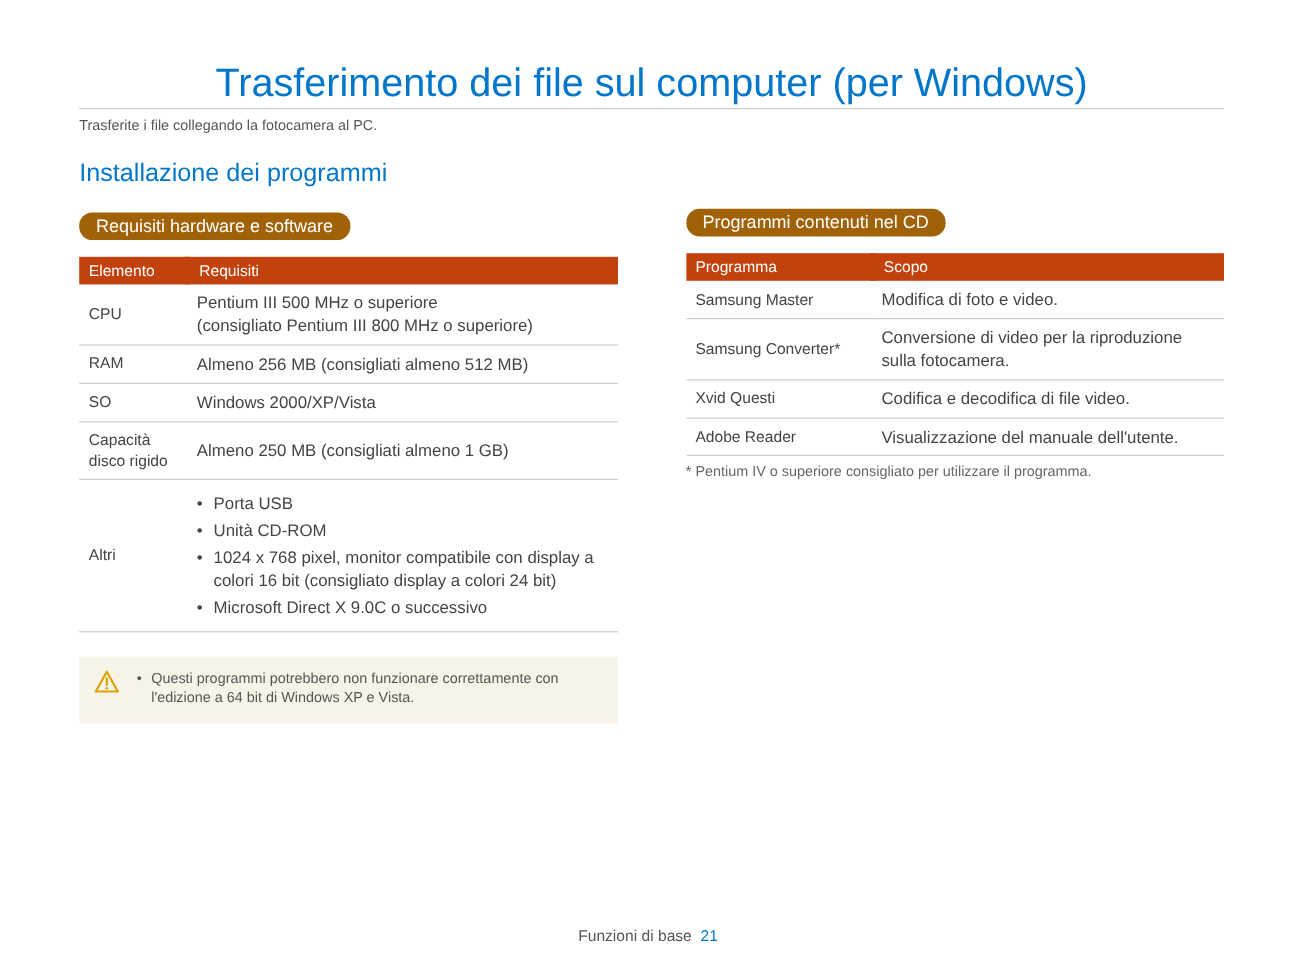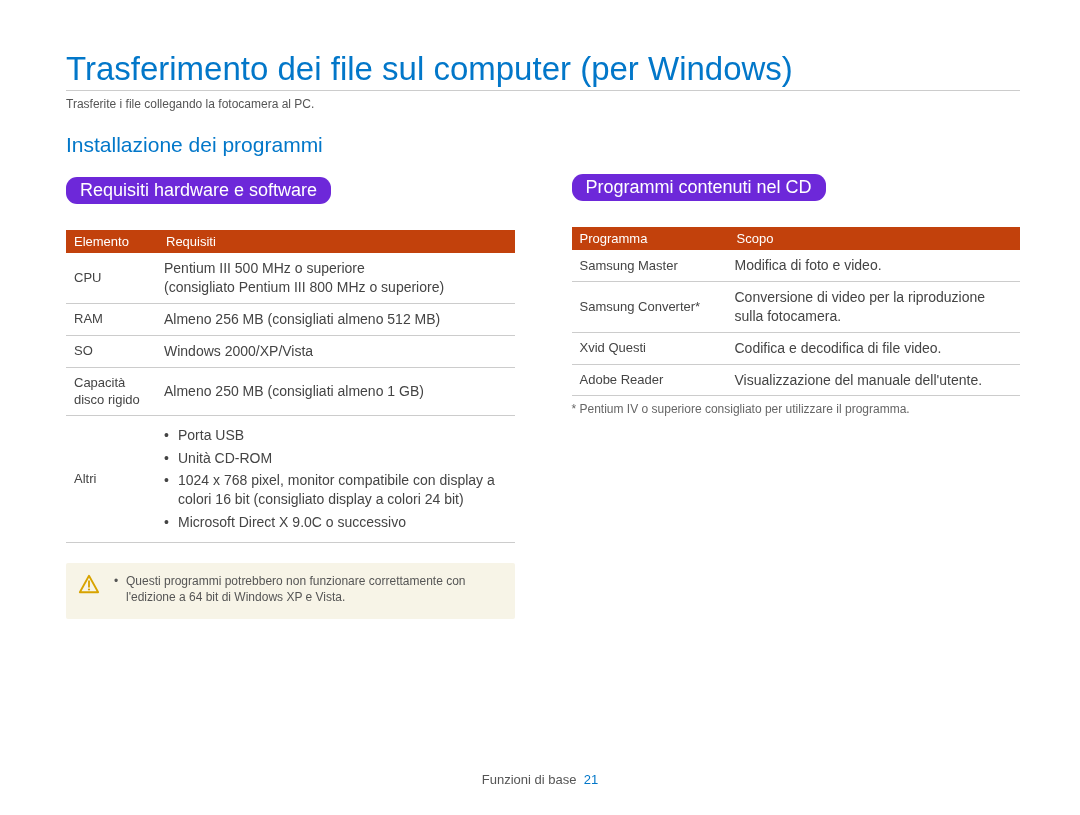--- a/index.html
+++ b/index.html
@@ -14,20 +14,21 @@
   }
   .page {
     padding: 50px 60px 0 66px;
   }
   .main-title {
     color: #0277C9;
     font-size: 33px;
     font-weight: 400;
     margin: 0 0 2px 0;
     letter-spacing: 0;
+    text-align: center;
   }
   .hr {
     border: none;
     border-top: 1px solid #ccc;
     margin: 0 0 6px 0;
   }
   .intro {
     font-size: 12px;
     color: #555;
     margin: 0 0 22px 0;
@@ -41,26 +42,26 @@
     min-width: 0;
   }
   .section-title {
     color: #0277C9;
     font-size: 21px;
     font-weight: 400;
     margin: 0 0 20px 0;
   }
   .pill {
     display: inline-block;
-    background: #6d28d9;
+    background: #a16207;
     color: #ffffff;
-    font-size: 18px;
+    font-size: 15px;
     padding: 3px 14px;
     border-radius: 11px;
-    margin-bottom: 26px;
+    margin-bottom: 14px;
   }
   table.spec {
     width: 100%;
     border-collapse: collapse;
     font-size: 14px;
   }
   table.spec thead th {
     background: #c2410c;
     color: #fff;
     font-weight: 400;

